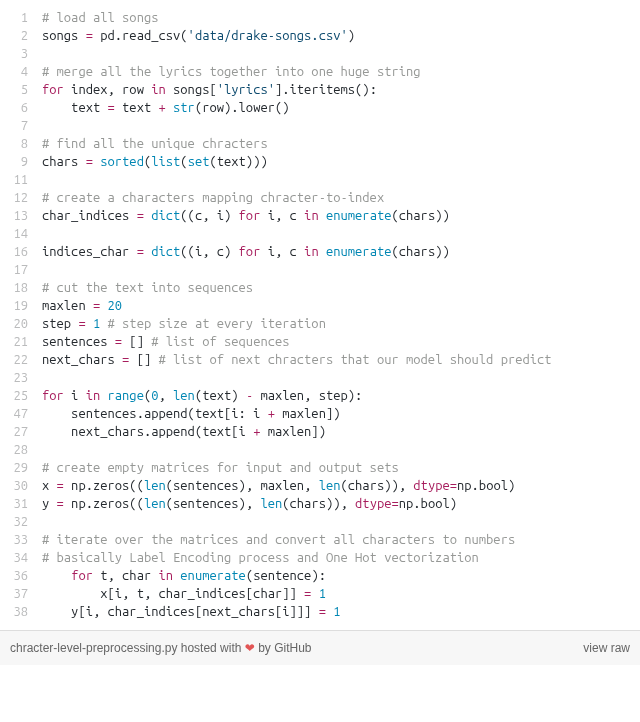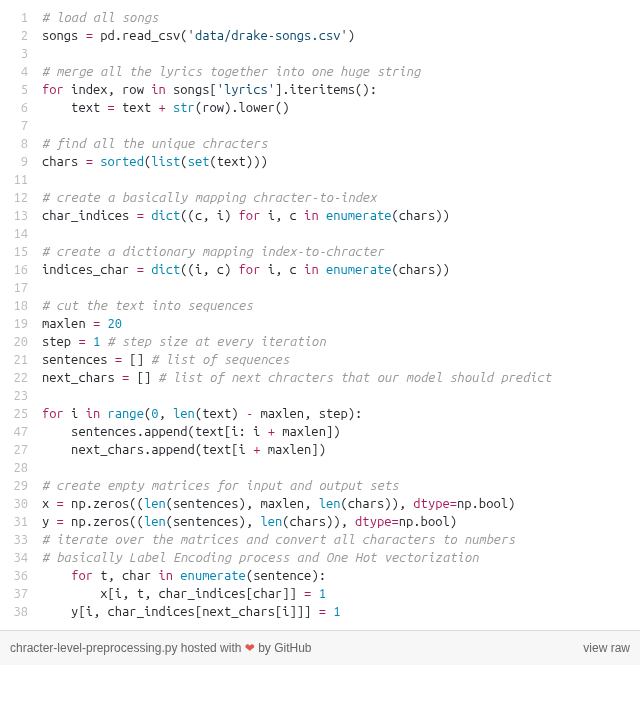--- a/index.html
+++ b/index.html
@@ -1,21 +1,21 @@
 <!DOCTYPE html>
 <html><head>
 <meta charset="utf-8">
 <style>
   html,body{margin:0;padding:0;background:#fff;font-family:Consolas,Monaco,'Andale Mono','Ubuntu Mono',monospace;font-size:13px;line-height:18px;color:#24292e}
   .gist{width:640px}
   .code-block{padding:8px 0 10px 0}
   .line{display:flex;white-space:pre}
   .ln{width:28px;text-align:right;color:#babbbc;user-select:none;padding-right:14px;flex:0 0 auto}
   .code{flex:1 1 auto}
-  .c{color:#969896;font-style:italic}
+  .c{color:#969896;}
   .k{color:#a71d5d}
   .s{color:#0c4a6e}
   .n{color:#0086b3}
   .fn{color:#0086b3}
   .kw2{color:#a71d5d}
   .op{color:#a71d5d}
   .meta{border-top:1px solid #ddd;background:#f7f7f7;padding:8px 10px;font-family:-apple-system,BlinkMacSystemFont,"Segoe UI",Helvetica,Arial,sans-serif;font-size:12px;color:#666;display:flex;justify-content:space-between;align-items:center}
   .meta a{color:#666;text-decoration:none}
   .fname{color:#666}
   .heart{color:#e25555}
@@ -29,39 +29,39 @@
       <div class="line"><span class="ln">1</span><span class="code"><span class="c"># load all songs</span></span></div>
       <div class="line"><span class="ln">2</span><span class="code">songs <span class="op">=</span> pd.read_csv(<span class="s">'data/drake-songs.csv'</span>)</span></div>
       <div class="line"><span class="ln">3</span><span class="code"></span></div>
       <div class="line"><span class="ln">4</span><span class="code"><span class="c"># merge all the lyrics together into one huge string</span></span></div>
       <div class="line"><span class="ln">5</span><span class="code"><span class="k">for</span> index, row <span class="k">in</span> songs[<span class="s">'lyrics'</span>].iteritems():</span></div>
       <div class="line"><span class="ln">6</span><span class="code">    text <span class="op">=</span> text <span class="op">+</span> <span class="fn">str</span>(row).lower()</span></div>
       <div class="line"><span class="ln">7</span><span class="code"></span></div>
       <div class="line"><span class="ln">8</span><span class="code"><span class="c"># find all the unique chracters</span></span></div>
       <div class="line"><span class="ln">9</span><span class="code">chars <span class="op">=</span> <span class="fn">sorted</span>(<span class="fn">list</span>(<span class="fn">set</span>(text)))</span></div>
       <div class="line"><span class="ln">11</span><span class="code"></span></div>
-      <div class="line"><span class="ln">12</span><span class="code"><span class="c"># create a basically mapping chracter-to-index</span></span></div>
+      <div class="line"><span class="ln">12</span><span class="code"><span class="c"># create a characters mapping chracter-to-index</span></span></div>
       <div class="line"><span class="ln">13</span><span class="code">char_indices <span class="op">=</span> <span class="fn">dict</span>((c, i) <span class="k">for</span> i, c <span class="k">in</span> <span class="fn">enumerate</span>(chars))</span></div>
       <div class="line"><span class="ln">14</span><span class="code"></span></div>
-      <div class="line"><span class="ln">15</span><span class="code"><span class="c"># create a dictionary mapping index-to-chracter</span></span></div>
       <div class="line"><span class="ln">16</span><span class="code">indices_char <span class="op">=</span> <span class="fn">dict</span>((i, c) <span class="k">for</span> i, c <span class="k">in</span> <span class="fn">enumerate</span>(chars))</span></div>
       <div class="line"><span class="ln">17</span><span class="code"></span></div>
       <div class="line"><span class="ln">18</span><span class="code"><span class="c"># cut the text into sequences</span></span></div>
       <div class="line"><span class="ln">19</span><span class="code">maxlen <span class="op">=</span> <span class="n">20</span></span></div>
       <div class="line"><span class="ln">20</span><span class="code">step <span class="op">=</span> <span class="n">1</span> <span class="c"># step size at every iteration</span></span></div>
       <div class="line"><span class="ln">21</span><span class="code">sentences <span class="op">=</span> [] <span class="c"># list of sequences</span></span></div>
       <div class="line"><span class="ln">22</span><span class="code">next_chars <span class="op">=</span> [] <span class="c"># list of next chracters that our model should predict</span></span></div>
       <div class="line"><span class="ln">23</span><span class="code"></span></div>
       <div class="line"><span class="ln">25</span><span class="code"><span class="k">for</span> i <span class="k">in</span> <span class="fn">range</span>(<span class="n">0</span>, <span class="fn">len</span>(text) <span class="op">-</span> maxlen, step):</span></div>
       <div class="line"><span class="ln">47</span><span class="code">    sentences.append(text[i: i <span class="op">+</span> maxlen])</span></div>
       <div class="line"><span class="ln">27</span><span class="code">    next_chars.append(text[i <span class="op">+</span> maxlen])</span></div>
       <div class="line"><span class="ln">28</span><span class="code"></span></div>
       <div class="line"><span class="ln">29</span><span class="code"><span class="c"># create empty matrices for input and output sets</span></span></div>
       <div class="line"><span class="ln">30</span><span class="code">x <span class="op">=</span> np.zeros((<span class="fn">len</span>(sentences), maxlen, <span class="fn">len</span>(chars)), <span class="kw2">dtype</span><span class="op">=</span>np.bool)</span></div>
       <div class="line"><span class="ln">31</span><span class="code">y <span class="op">=</span> np.zeros((<span class="fn">len</span>(sentences), <span class="fn">len</span>(chars)), <span class="kw2">dtype</span><span class="op">=</span>np.bool)</span></div>
+      <div class="line"><span class="ln">32</span><span class="code"></span></div>
       <div class="line"><span class="ln">33</span><span class="code"><span class="c"># iterate over the matrices and convert all characters to numbers</span></span></div>
       <div class="line"><span class="ln">34</span><span class="code"><span class="c"># basically Label Encoding process and One Hot vectorization</span></span></div>
       <div class="line"><span class="ln">36</span><span class="code">    <span class="k">for</span> t, char <span class="k">in</span> <span class="fn">enumerate</span>(sentence):</span></div>
       <div class="line"><span class="ln">37</span><span class="code">        x[i, t, char_indices[char]] <span class="op">=</span> <span class="n">1</span></span></div>
       <div class="line"><span class="ln">38</span><span class="code">    y[i, char_indices[next_chars[i]]] <span class="op">=</span> <span class="n">1</span></span></div>
     </div>
   <div class="meta">
     <span>
       <a href="#" class="fname">chracter-level-preprocessing.py</a><span> hosted with </span><span class="heart">❤</span><span> by </span><a href="#">GitHub</a>
     </span>

